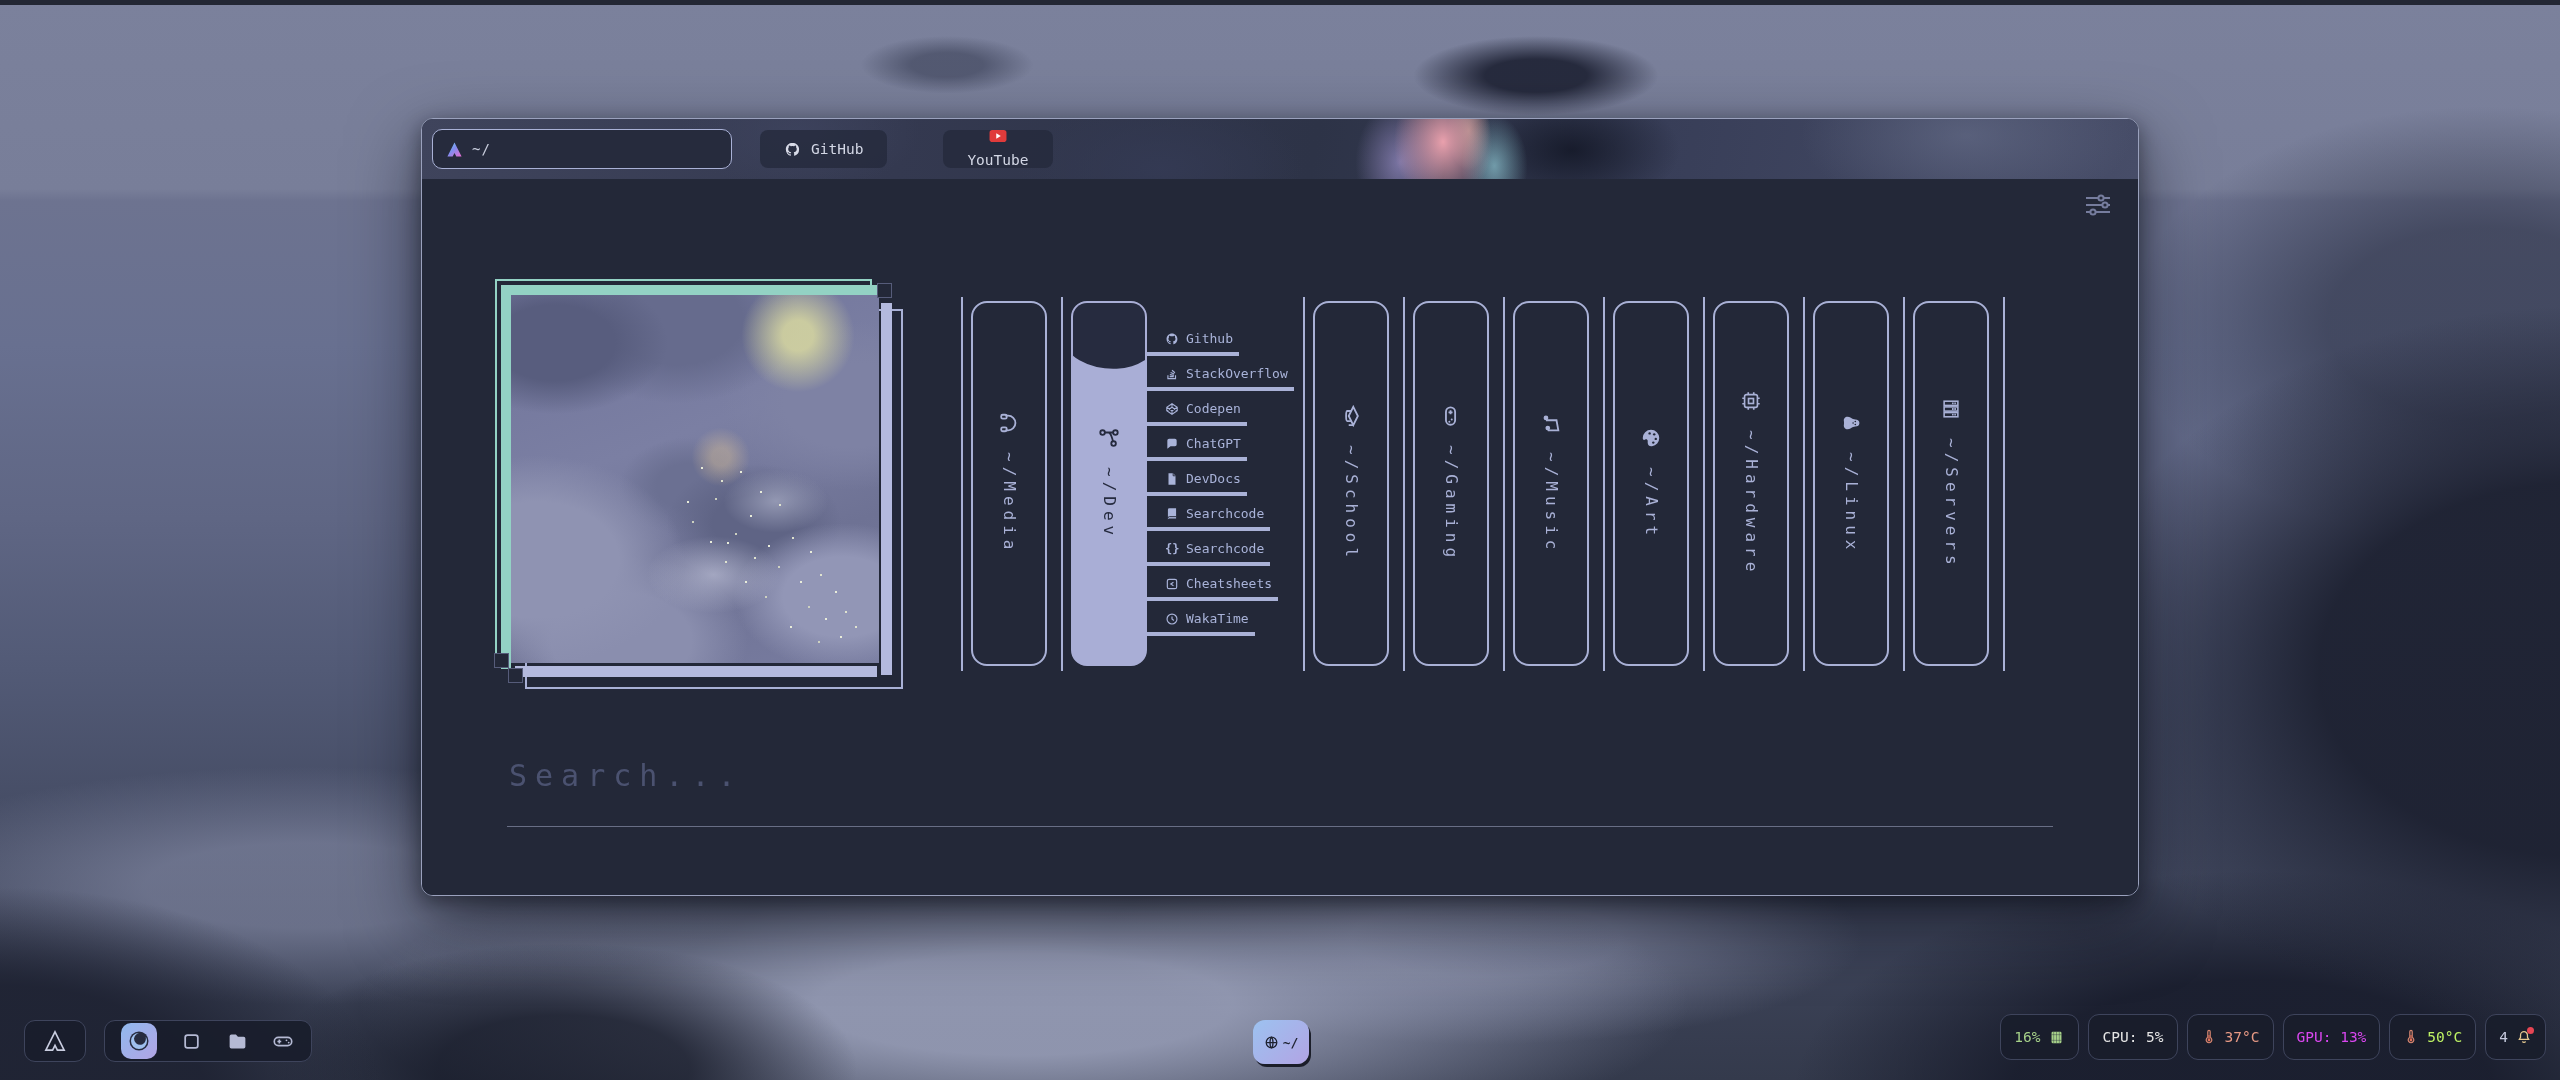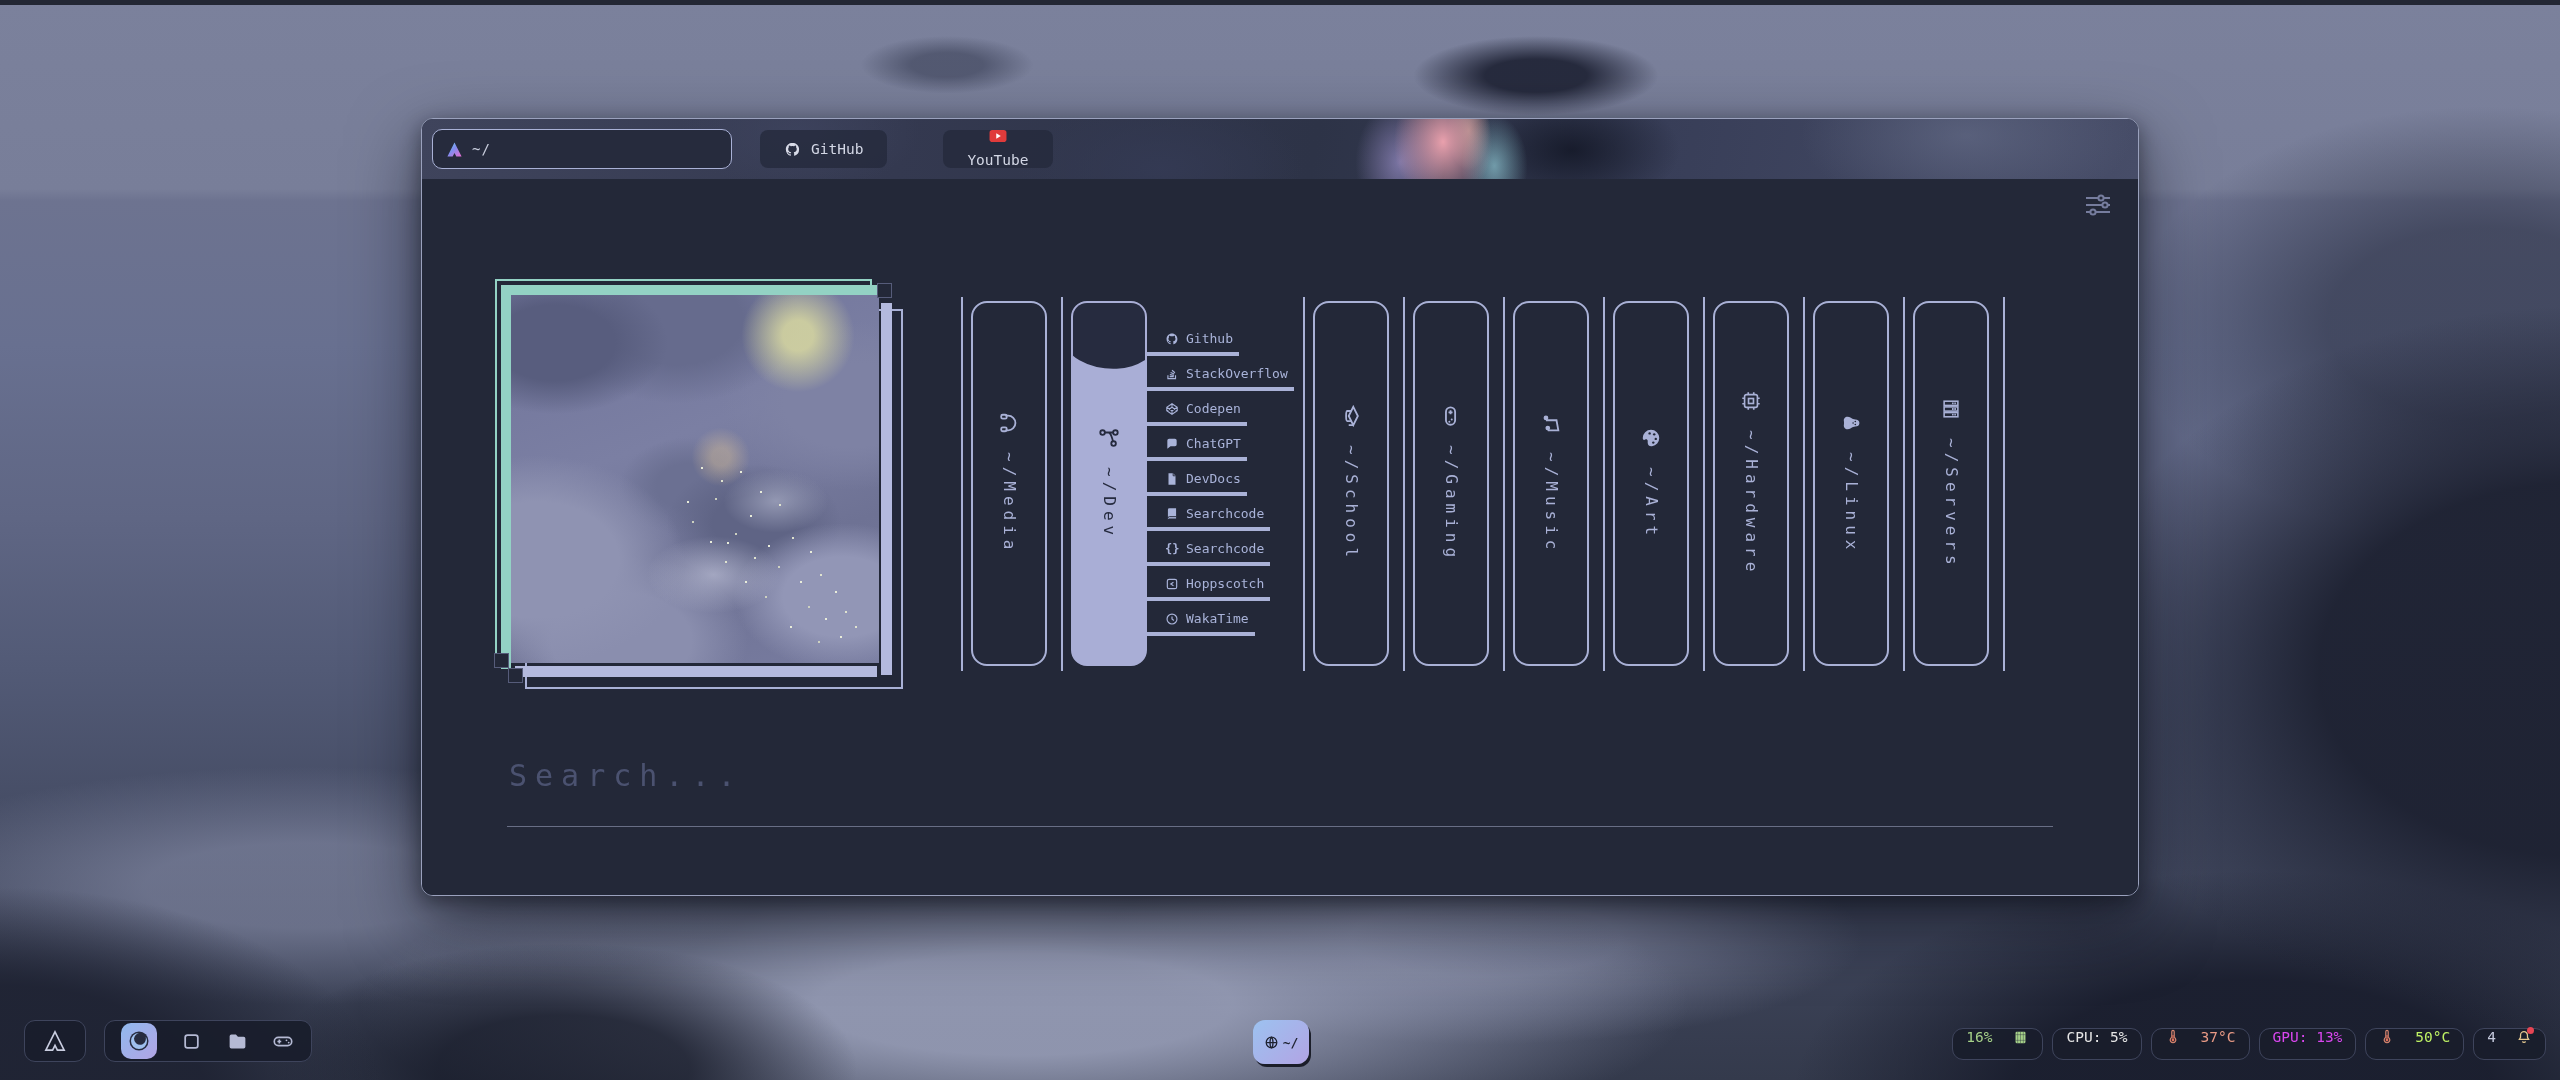--- a/index.html
+++ b/index.html
@@ -172,21 +172,21 @@
     background:linear-gradient(135deg,#90b9ee,#b2a4e4);
   }
   .tb-center{
     position:absolute; left:1253px; bottom:16px; width:56px; height:44px; border-radius:12px;
     background:linear-gradient(135deg,#9cc2f0,#b2a4e4);
     display:flex; align-items:center; justify-content:center; gap:4px;
     color:#1e2230; font-size:13px; font-weight:bold; cursor:pointer;
     box-shadow:2px 3px 0 rgba(12,14,24,.85);
   }
   .tb-right{ position:absolute; right:14px; bottom:20px; display:flex; align-items:center; gap:9px; }
-  .chip{ height:32px; padding:0 13px; display:flex; align-items:flex-start; gap:20px; font-size:14.5px; color:#c6cade; cursor:default; }
+  .chip{ height:46px; padding:0 13px; display:flex; align-items:center; gap:8px; font-size:14.5px; color:#c6cade; cursor:default; }
   .chip svg{ display:block; }
   .belldot{ position:relative; }
   .belldot::after{ content:""; position:absolute; right:-2px; top:-2px; width:7px; height:7px; border-radius:50%; background:#e64553; }
 </style>
 </head>
 <body>
 
 <div class="screen">
 
   <div class="window">
@@ -339,21 +339,21 @@
               <span class="licon braces">{}</span>
               <span>Searchcode</span>
             </a>
             <a class="devlink">
               <span class="licon">
                 <svg viewBox="0 0 24 24" fill="none" stroke="currentColor" stroke-width="2">
                   <rect x="4" y="4" width="16" height="16" rx="3"></rect>
                     <path d="M14.5 9 10 12l4.5 3"></path>
                 </svg>
               </span>
-              <span>Hoppscotch</span>
+              <span>Cheatsheets</span>
             </a>
             <a class="devlink">
               <span class="licon">
                 <svg viewBox="0 0 24 24" fill="none" stroke="currentColor" stroke-width="2">
                   <circle cx="12" cy="12" r="8.5"></circle>
                     <path d="M12 7.5V12l3.2 2.6"></path>
                 </svg>
               </span>
               <span>WakaTime</span>
             </a>

